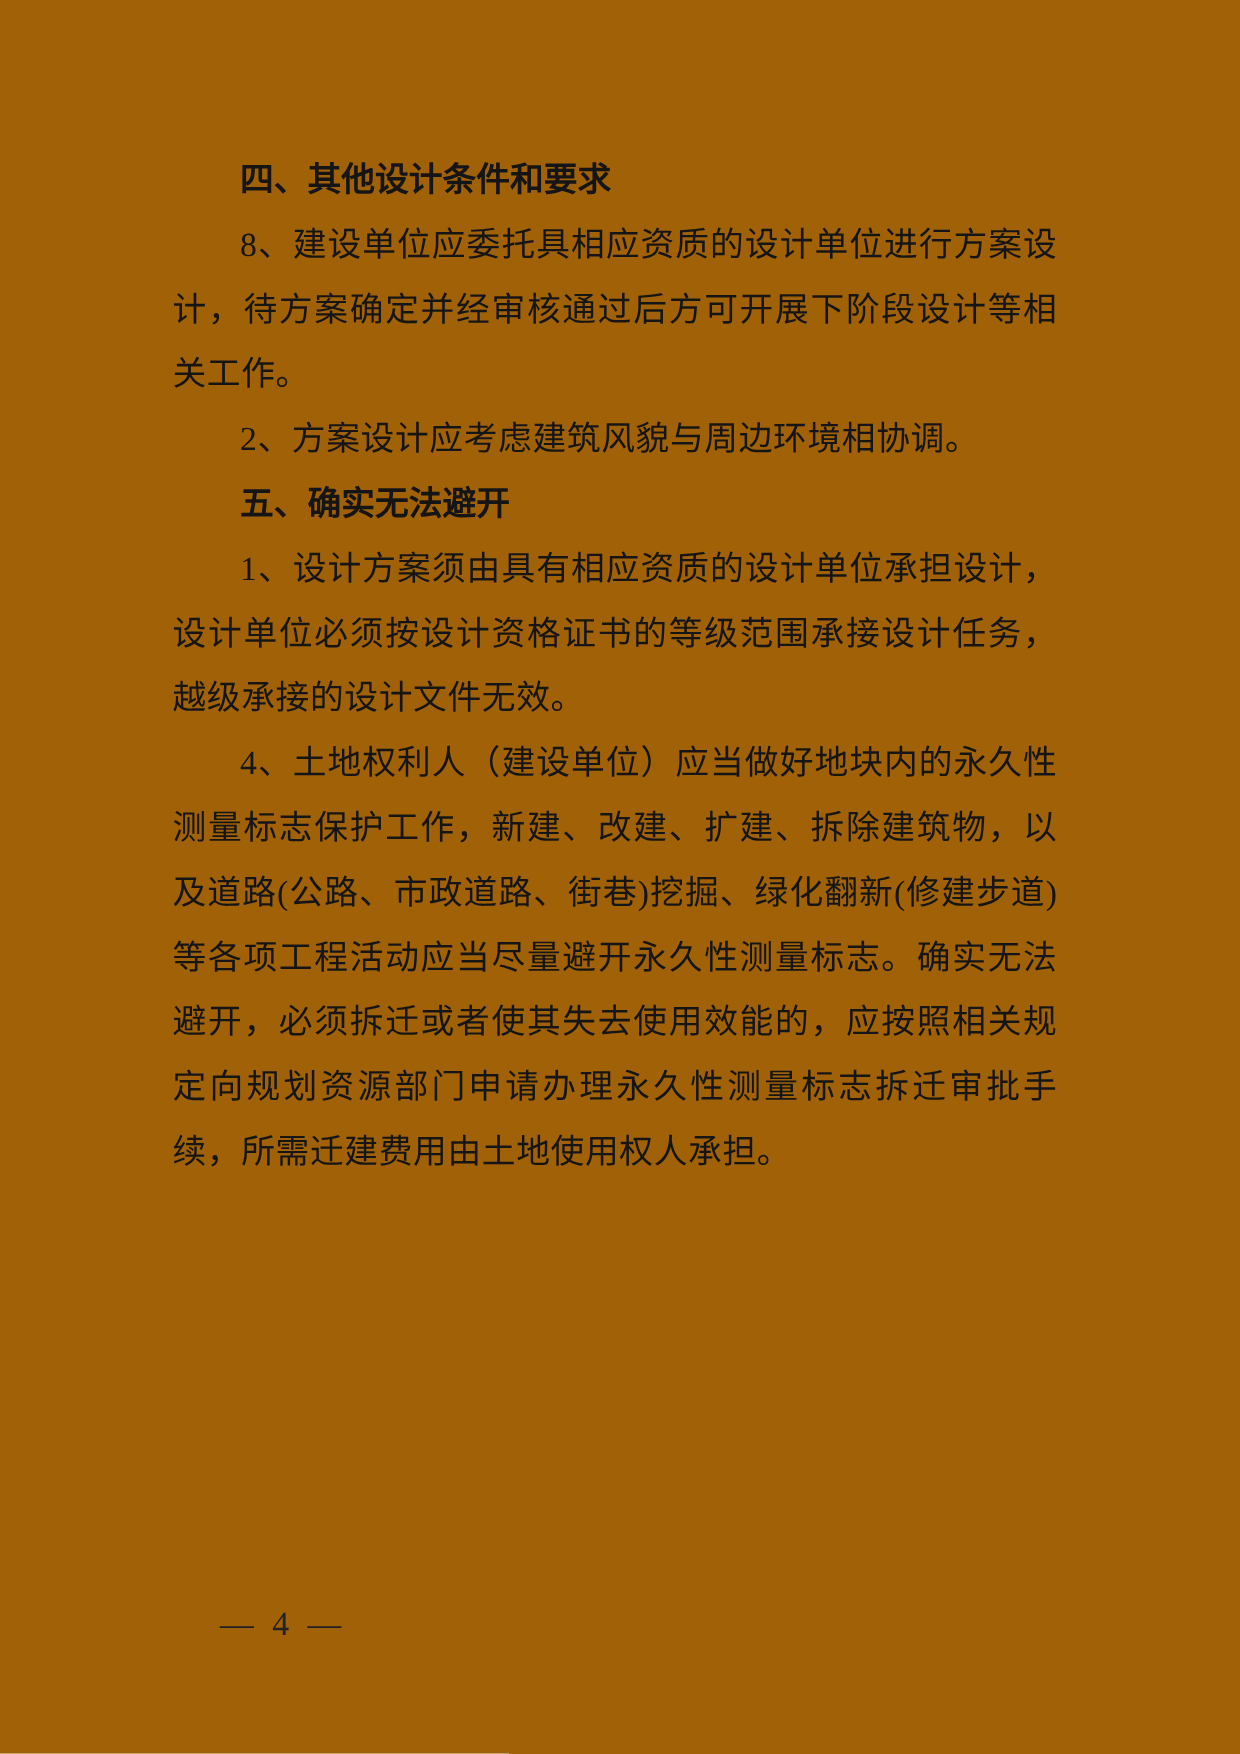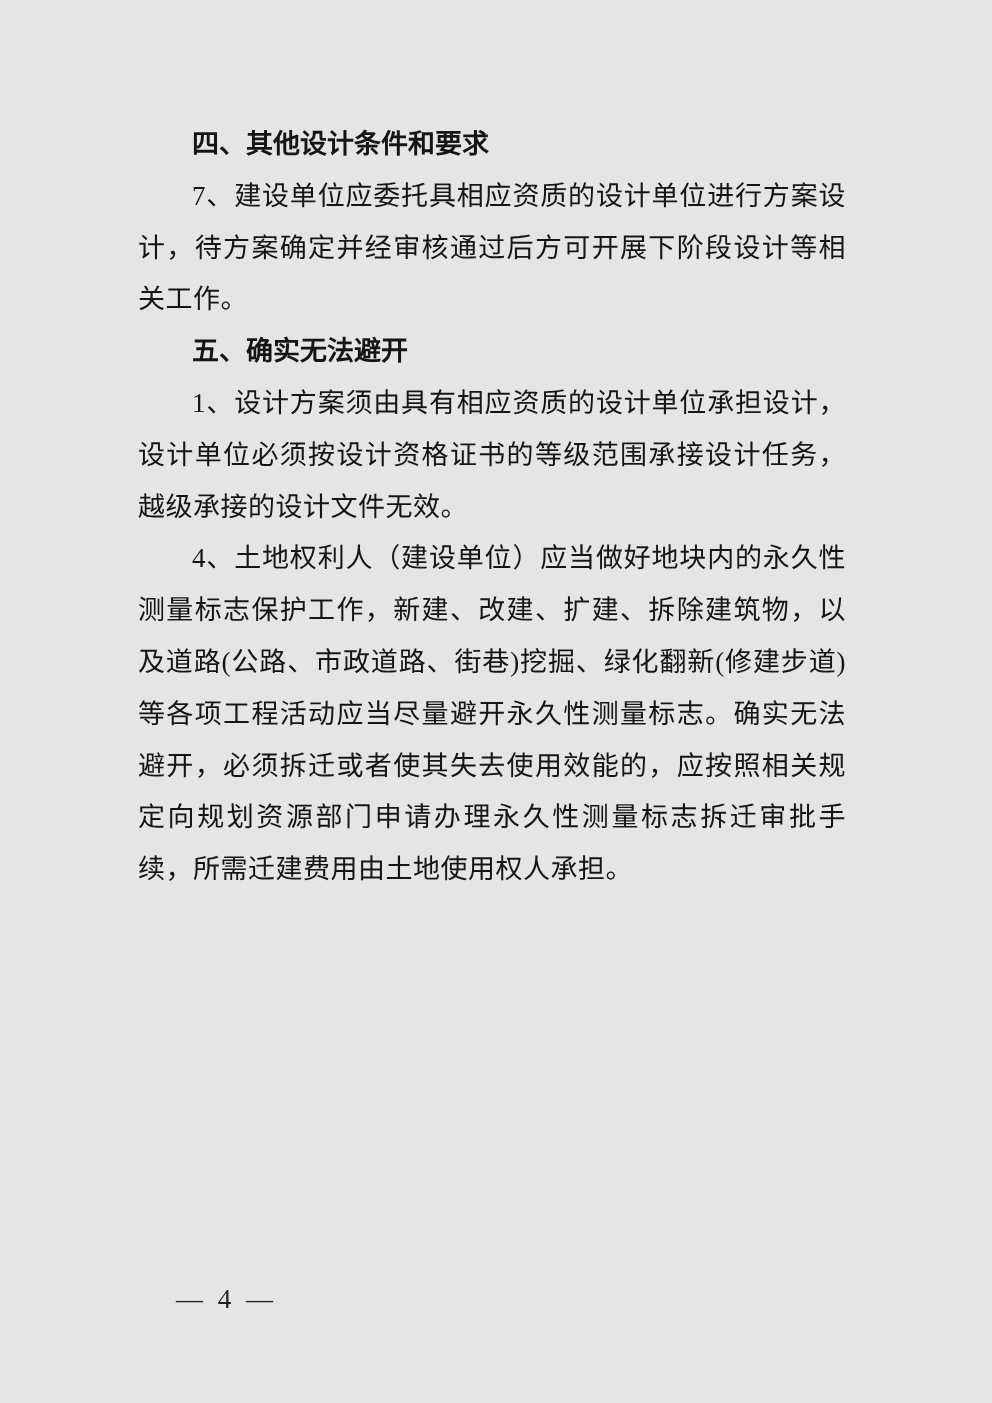--- a/index.html
+++ b/index.html
@@ -4,21 +4,21 @@
 <style>
   html, body {
     margin: 0;
     padding: 0;
     background: #ffffff;
   }
   .page {
     position: relative;
     width: 992px;
     height: 1403px;
-    background: #e5e5e5;
+    background: #a16207;
     overflow: hidden;
     color: #151515;
     font-family: "Liberation Serif", "DejaVu Serif", serif;
   }
   .content {
     position: absolute;
     left: 138px;
     top: 119px;
     width: 708px;
     font-size: 27px;
@@ -54,22 +54,23 @@
   }
 </style>
 </head>
 <body>
 
 <div class="page">
   <div class="content">
 
     <h2>四、其他设计条件和要求</h2>
 
-    <p>7、建设单位应委托具相应资质的设计单位进行方案设计，待方案确定并经审核通过后方可开展下阶段设计等相关工作。</p>
+    <p>8、建设单位应委托具相应资质的设计单位进行方案设计，待方案确定并经审核通过后方可开展下阶段设计等相关工作。</p>
 
+    <p>2、方案设计应考虑建筑风貌与周边环境相协调。</p>
 
 
 
     <h2>五、确实无法避开</h2>
 
     <p>1、设计方案须由具有相应资质的设计单位承担设计，设计单位必须按设计资格证书的等级范围承接设计任务，越级承接的设计文件无效。</p>
 
     <p>4、土地权利人（建设单位）应当做好地块内的永久性测量标志保护工作，新建、改建、扩建、拆除建筑物，以及道路(公路、市政道路、街巷)挖掘、绿化翻新(修建步道)等各项工程活动应当尽量避开永久性测量标志。确实无法避开，必须拆迁或者使其失去使用效能的，应按照相关规定向规划资源部门申请办理永久性测量标志拆迁审批手续，所需迁建费用由土地使用权人承担。</p>
 
   </div>

